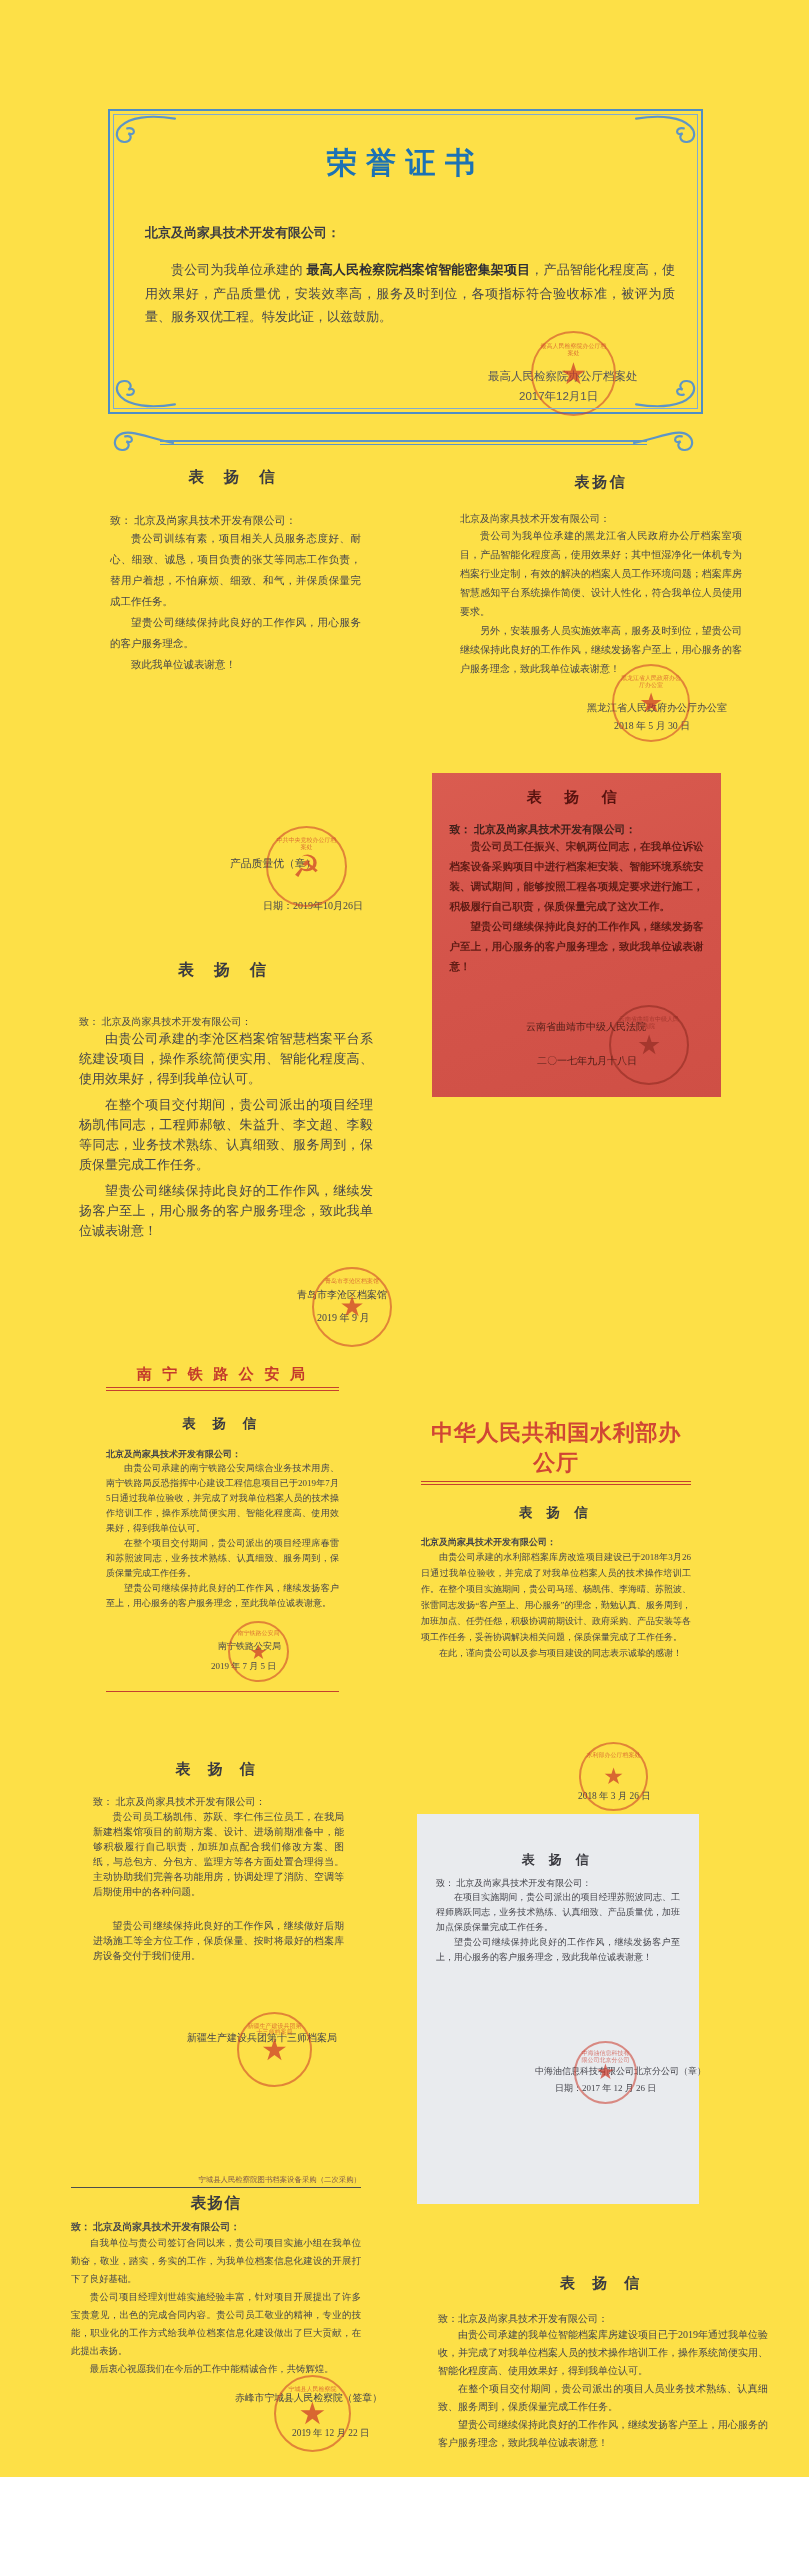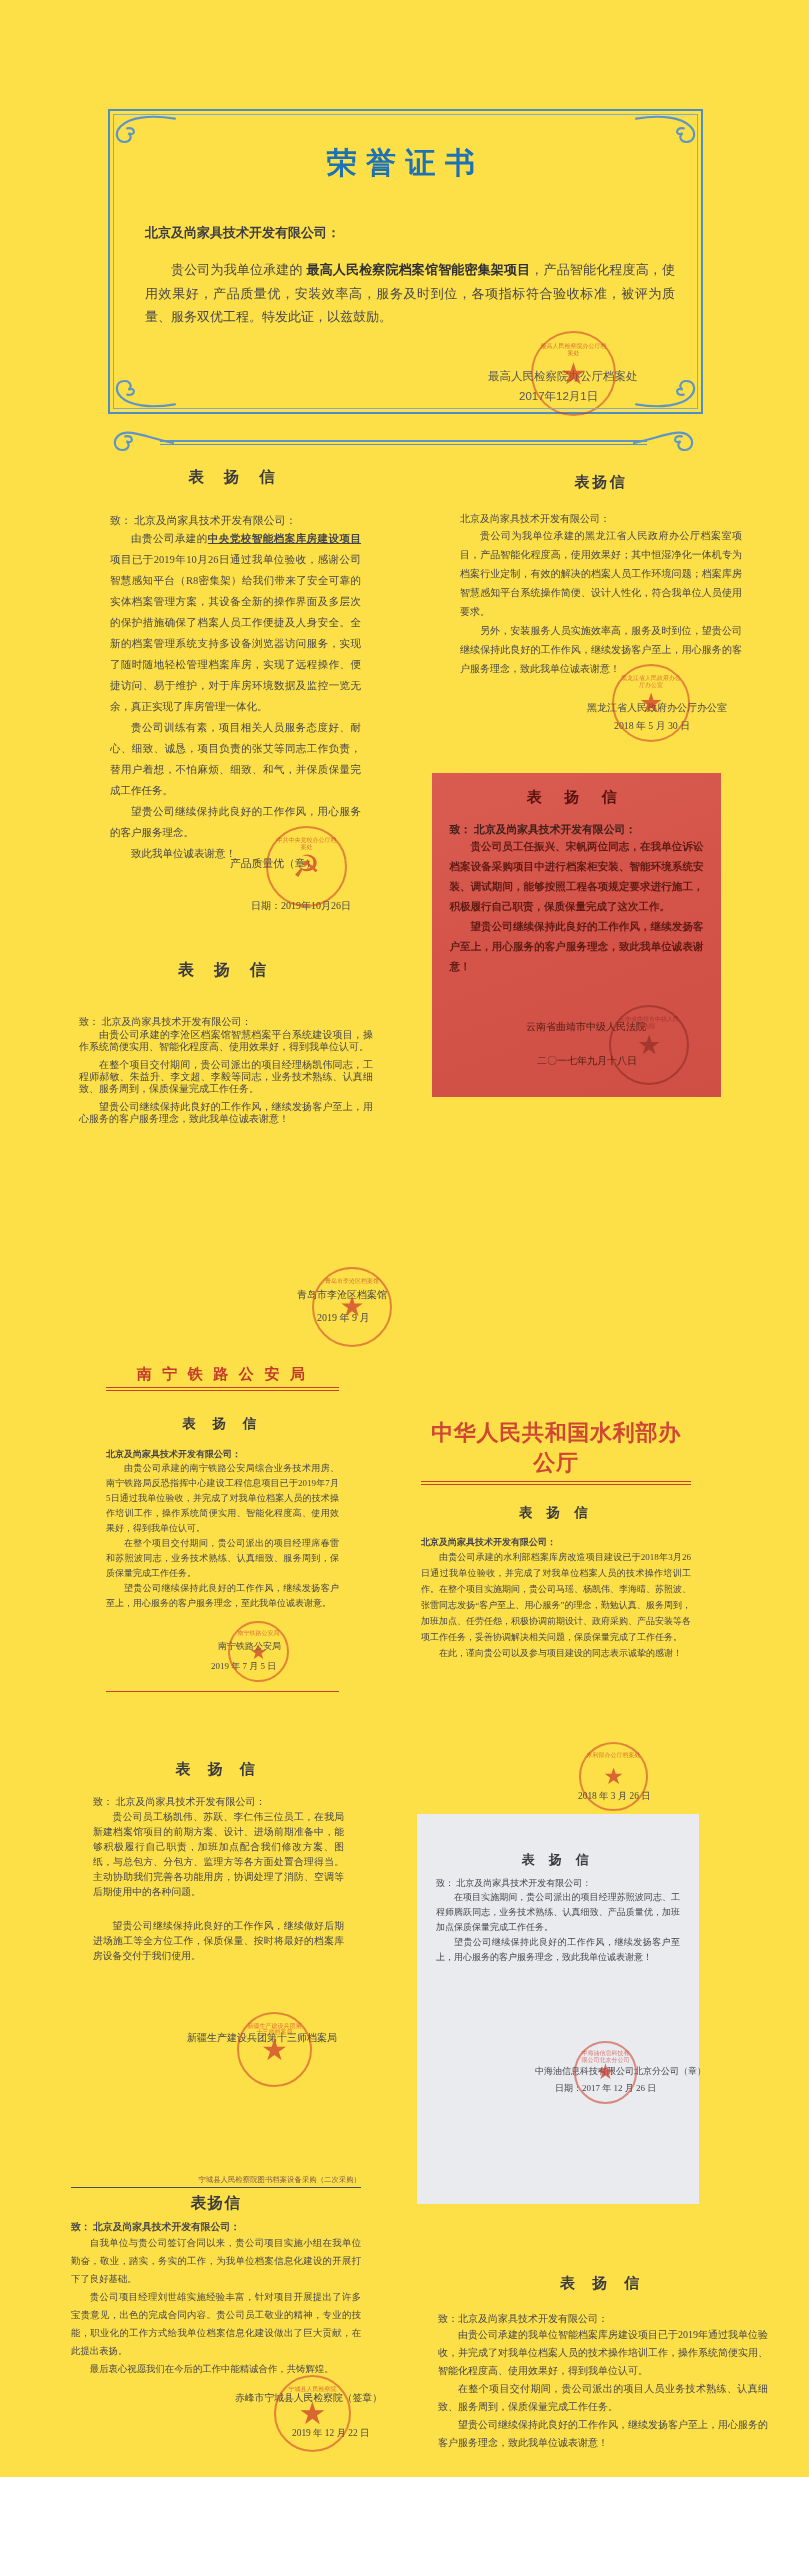--- a/index.html
+++ b/index.html
@@ -34,21 +34,21 @@
   #band{left:121px;top:440px;width:565px;height:6.7px;overflow:visible;}
   #band .band-line{margin:0 39px;height:2px;border-top:2px solid #5d95c6;border-bottom:0.7px solid #5d95c6;}
   
   .salut{margin:0;}
   
   #lt-dx{left:110px;top:467px;width:251px;height:453px;}
   #lt-dx .ttl{font-size:15.5px;letter-spacing:8px;}
   #lt-dx .salut{margin-top:26px;font-size:10.8px;}
   #lt-dx .par{font-size:10.5px;line-height:21px;}
   #lt-dx .sig{left:120px;top:390px;font-size:10.8px;}
-  #lt-dx .date{left:141px;top:432px;font-size:10px;}
+  #lt-dx .date{left:153px;top:432px;font-size:10px;}
   #lt-dx .seal{left:156px;top:359px;width:77px;height:77px;}
   #lt-dx .seal .star{font-size:31px;}
   
   #lt-hl{left:460px;top:473px;width:282px;height:270px;}
   #lt-hl .ttl{font-size:15px;letter-spacing:2.7px;}
   #lt-hl .salut{margin-top:20px;font-size:10px;}
   #lt-hl .par{font-size:10px;line-height:19px;}
   #lt-hl .sig{left:127px;top:228px;font-size:10px;}
   #lt-hl .date{left:154px;top:247px;font-size:9.8px;}
   #lt-hl .seal{left:152px;top:191px;width:74px;height:74px;}
@@ -61,21 +61,21 @@
   #lt-qj .par{margin:0 17.5px;font-size:10.5px;line-height:20px;color:#5e1b14;font-weight:600;}
   #lt-qj .sig{left:94px;top:247px;font-size:10px;color:#4d1d16;}
   #lt-qj .date{left:105px;top:281px;font-size:10px;color:#4d1d16;}
   #lt-qj .seal{left:177px;top:232px;width:76px;height:76px;border-color:rgba(130,35,25,.5);}
   #lt-qj .seal .star{font-size:27px;color:rgba(130,35,25,.55);}
   #lt-qj .seal .ring{color:rgba(130,35,25,.55);}
   
   #lt-lc{left:79px;top:960px;width:294px;height:391px;}
   #lt-lc .ttl{font-size:16px;letter-spacing:8px;}
   #lt-lc .salut{margin-top:34px;font-size:10px;}
-  #lt-lc .par{font-size:10px;line-height:12px;font-family:Liberation Serif, serif;}
+  #lt-lc .par{font-size:13px;line-height:20px;font-family:Liberation Serif, serif;}
   #lt-lc .gap{margin-top:6px;}
   #lt-lc .sig{left:218px;top:328px;font-size:10px;}
   #lt-lc .date{left:238px;top:351px;font-size:10px;}
   #lt-lc .seal{left:233px;top:307px;width:76px;height:76px;}
   #lt-lc .seal .star{font-size:28px;}
   
   #lt-nn{left:106px;top:1365px;width:233px;height:332px;}
   .redhead{font-weight:bold;text-align:center;color:#c43b2c;}
   .redrule{height:2px;border-top:1.3px solid #c4402f;border-bottom:0.7px solid #c4402f;margin-top:3.4px;}
   #lt-nn .redhead{font-size:15px;letter-spacing:3.4px;}
@@ -176,21 +176,20 @@
         </svg></span>
     <span class="fl" style="right:-12px;top:-20px;transform:scaleX(-1)"><svg viewBox="0 0 120 60">
           <path d="M118 40 C70 30 34 12 18 26 C6 36 10 52 24 53 C36 54 40 42 32 37 C46 44 46 24 30 28" fill="none" stroke="#5d95c6" stroke-width="4" stroke-linecap="round"></path>
         </svg></span>
     <div class="band-line"></div>
   </div>
 
   <section class="doc" id="lt-dx">
     <div class="ttl">表 扬 信</div>
     <p class="salut">致： 北京及尚家具技术开发有限公司：</p>
-    <p class="par"><span>由贵公司承建的</span><b style="text-decoration:underline">中央党校智能档案库房建设项目</b><span>项目已于2019年10月26日通过我单位验收，感谢公司智慧感知平台（R8密集架）给我们带来了安全可靠的实体档案管理方案，其设备全新的操作界面及多层次的保护措施确保了档案人员工作便捷及人身安全。全新的档案管理系统支持多设备浏览器访问服务，实现了随时随地轻松管理档案库房，实现了远程操作、便捷访问、易于维护，对于库房环境数据及监控一览无余，真正实现了库房管理一体化。</span></p>
     <p class="par">贵公司训练有素，项目相关人员服务态度好、耐心、细致、诚恳，项目负责的张艾等同志工作负责，替用户着想，不怕麻烦、细致、和气，并保质保量完成工作任务。</p>
     <p class="par">望贵公司继续保持此良好的工作作风，用心服务的客户服务理念。</p>
     <p class="par">致此我单位诚表谢意！</p>
     <div class="abs sig">产品质量优（章）</div>
     <div class="abs date">日期：2019年10月26日</div>
     <div class="seal">
       <span class="ring">中共中央党校办公厅档案处</span>
       <span class="star">☭</span>
     </div>
   </section>

